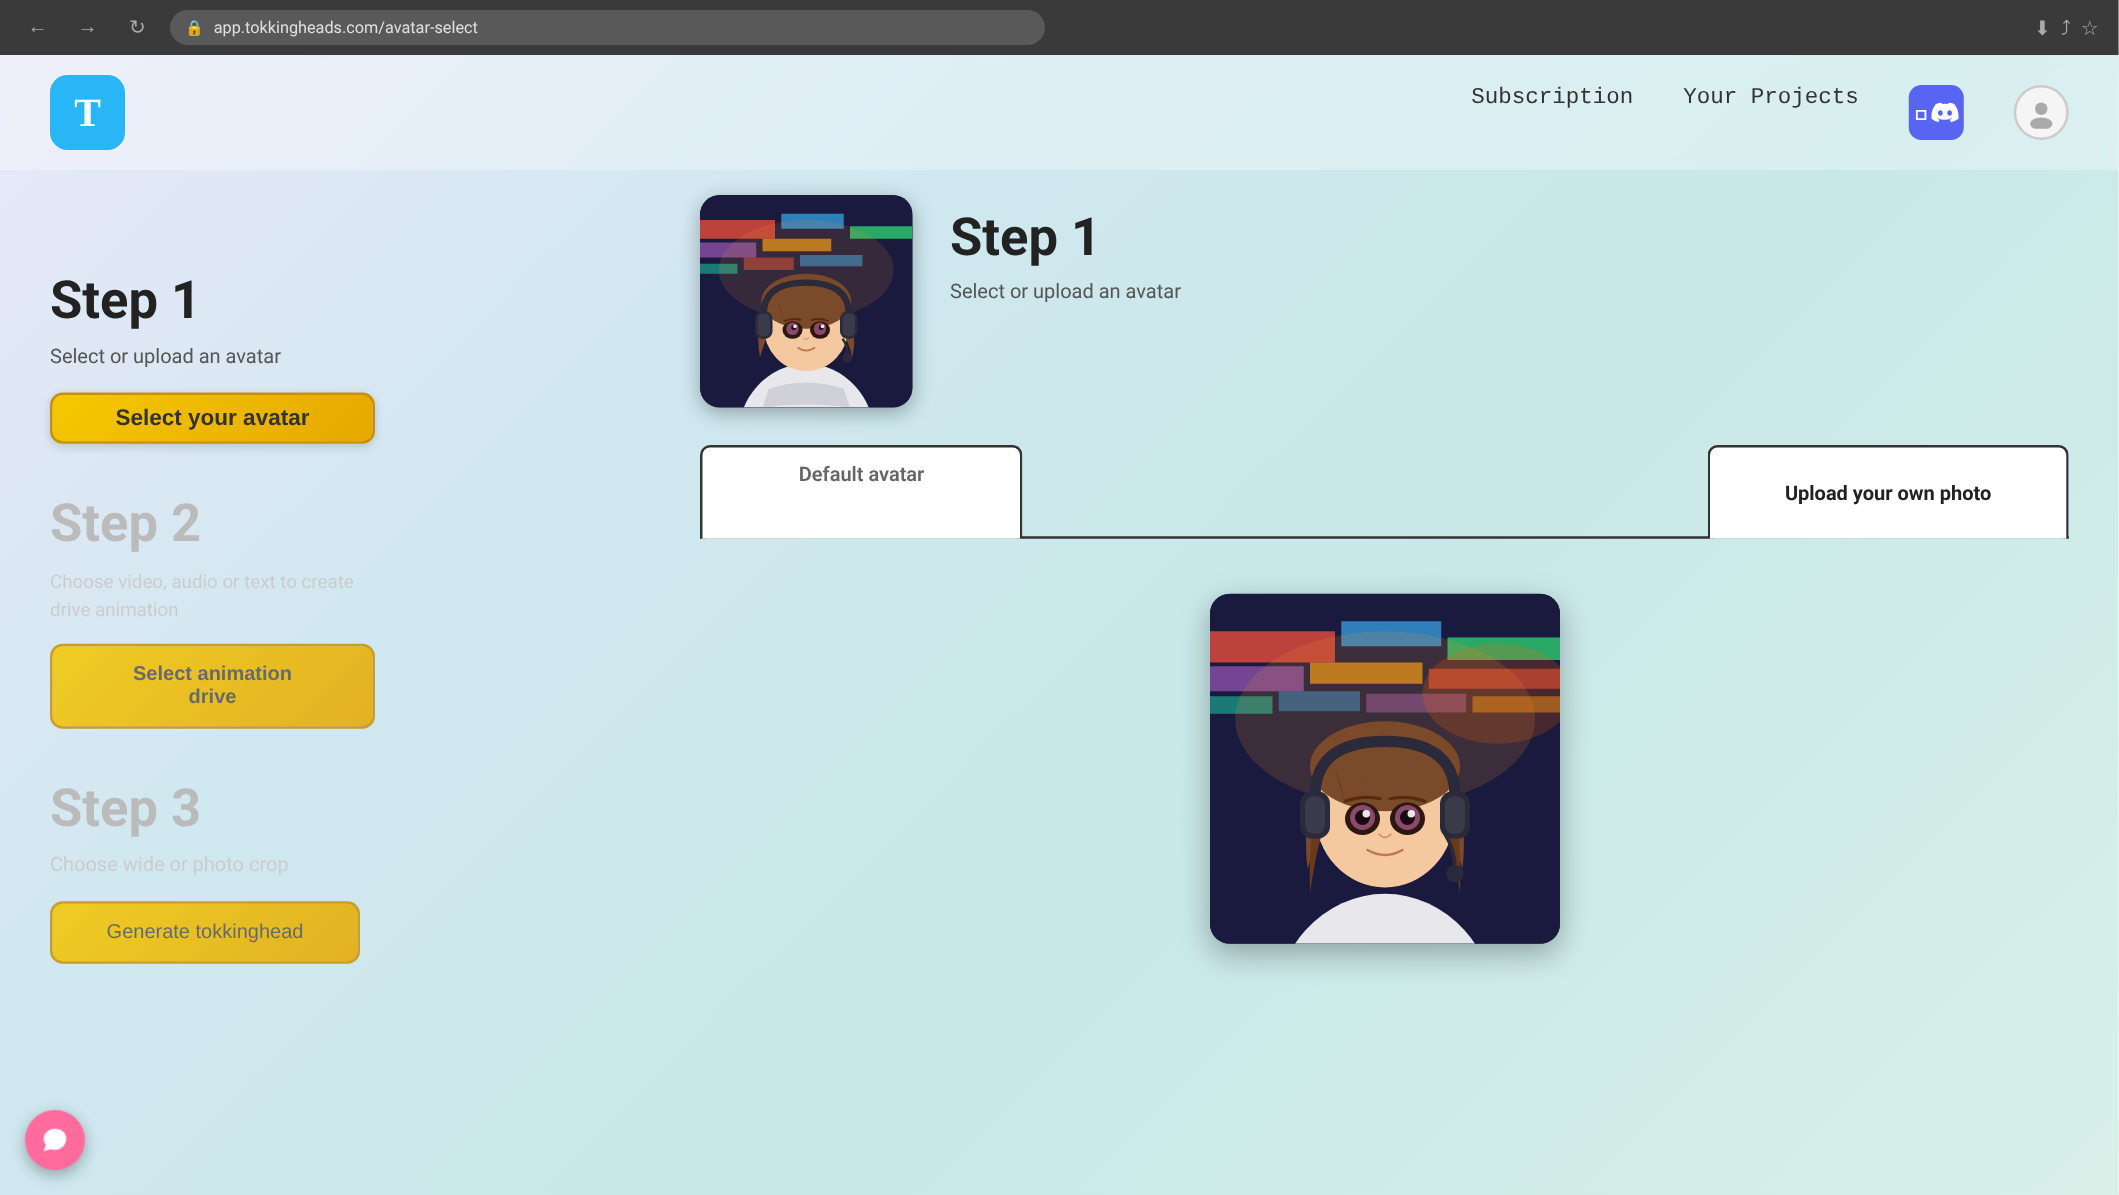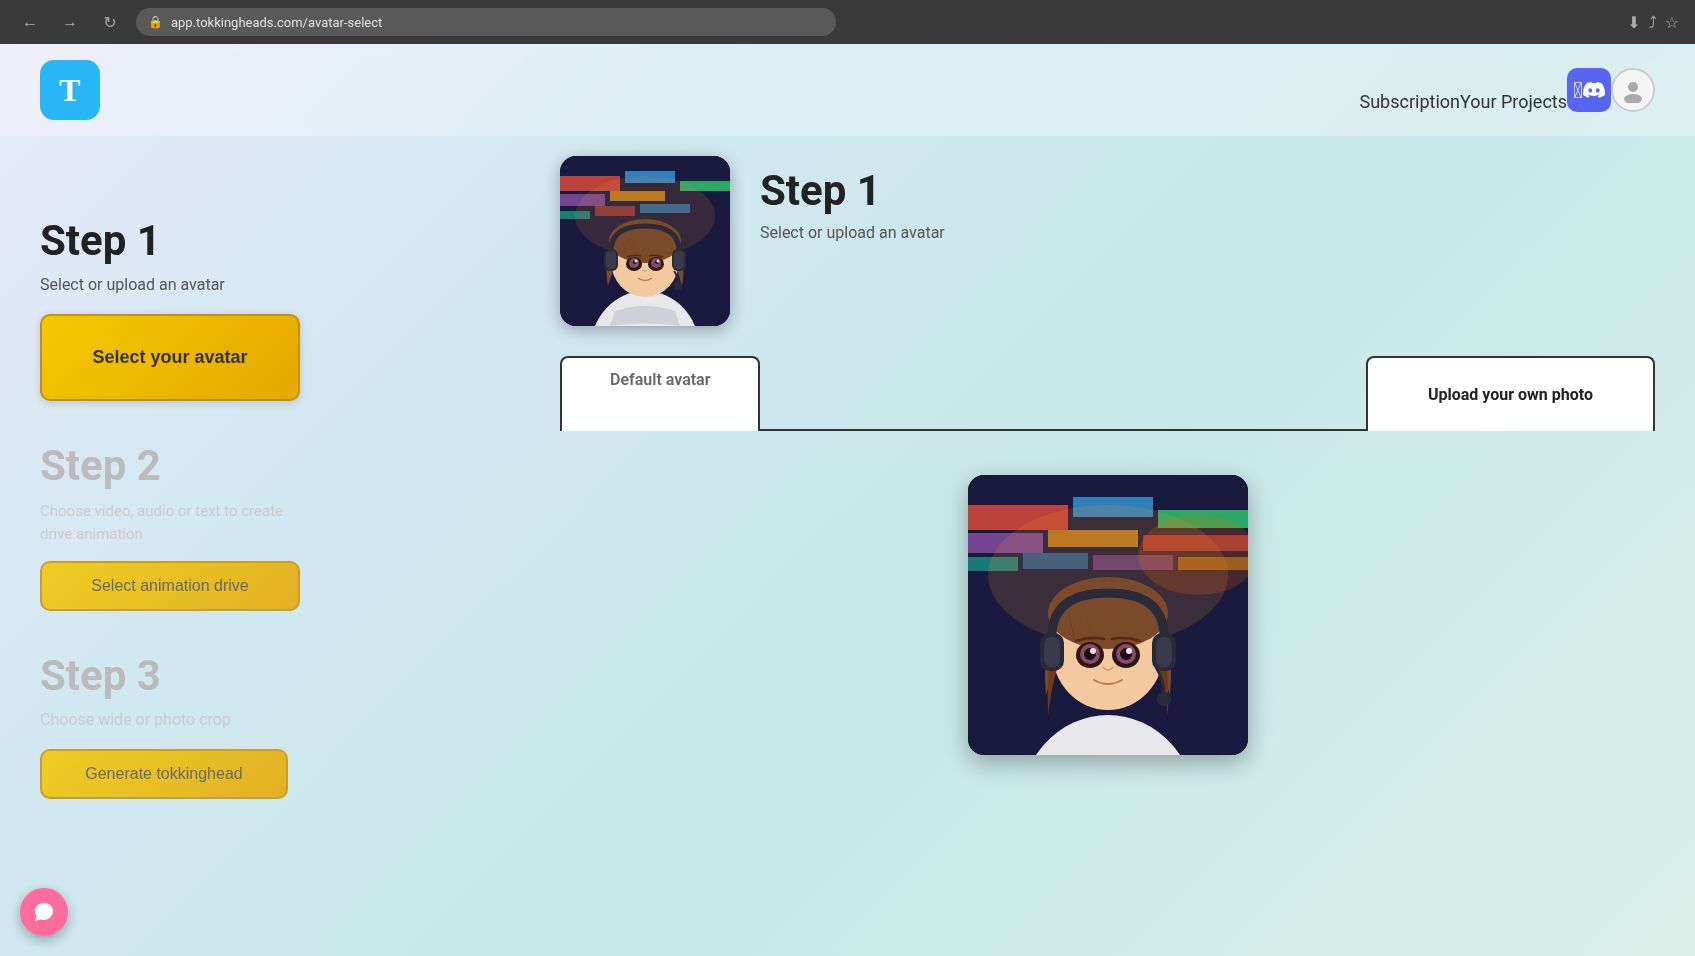--- a/index.html
+++ b/index.html
@@ -94,21 +94,23 @@
       align-items: center;
       justify-content: center;
       font-size: 32px;
       font-weight: 900;
       color: white;
       font-family: Georgia, serif;
     }
     .nav-links {
       margin-left: auto;
       display: flex;
-      align-items: flex-end;
+      align-items: flex-start;
+      gap: 40px;
+      font-family: Liberation Mono, monospace;
     }
     .nav-link {
       font-size: 18px;
       color: #333;
       cursor: pointer;
       text-decoration: none;
     }
     .discord-btn {
       width: 44px; height: 44px;
       background: #5865f2;
@@ -160,39 +162,39 @@
       color: #555;
       margin-bottom: 20px;
     }
     .step-description.muted {
       color: #ccc;
     }
     .select-avatar-btn {
       background: linear-gradient(135deg, #f5c800, #e6a800);
       border: 2px solid #c8900a;
       border-radius: 10px;
-      padding: 31px 36px;
+      padding: 8px 36px;
       font-size: 18px;
       font-weight: 600;
       color: #333;
       cursor: pointer;
       width: 260px;
       text-align: center;
       box-shadow: 0 2px 8px rgba(0,0,0,0.15);
     }
     .step-section {
       margin-top: 40px;
     }
     .select-animation-btn {
       background: linear-gradient(135deg, #f5c800, #e6a800);
       border: 2px solid #c8900a;
       border-radius: 10px;
       padding: 14px 46px;
       font-size: 16px;
-      font-weight: 400;
+      font-weight: 700;
       color: #555;
       cursor: pointer;
       width: 260px;
       text-align: center;
       opacity: 0.85;
     }
     .generate-btn {
       background: linear-gradient(135deg, #f5c800, #e6a800);
       border: 2px solid #c8900a;
       border-radius: 10px;
@@ -247,21 +249,21 @@
       margin-top: 8px;
     }
 
     
     .tabs-container {
       display: flex;
       border-bottom: 2px solid #333;
       margin-bottom: 24px;
     }
     .tab-item {
-      padding: 12px 48px;
+      padding: 12px 77px;
       font-size: 16px;
       cursor: pointer;
       color: #666;
     }
     .tab-item.active {
       background: #fff;
       border-radius: 8px 8px 0 0;
       border: 2px solid #333;
       border-bottom: none;
       font-weight: 600;

